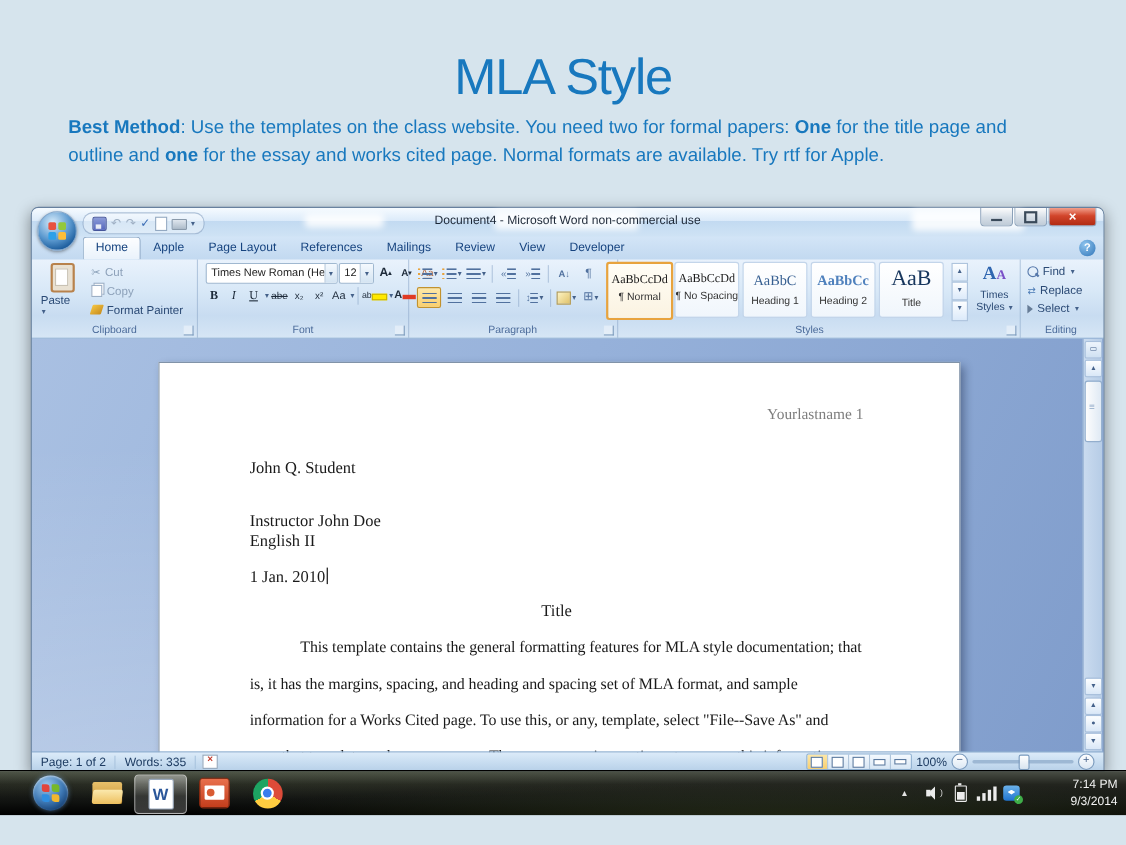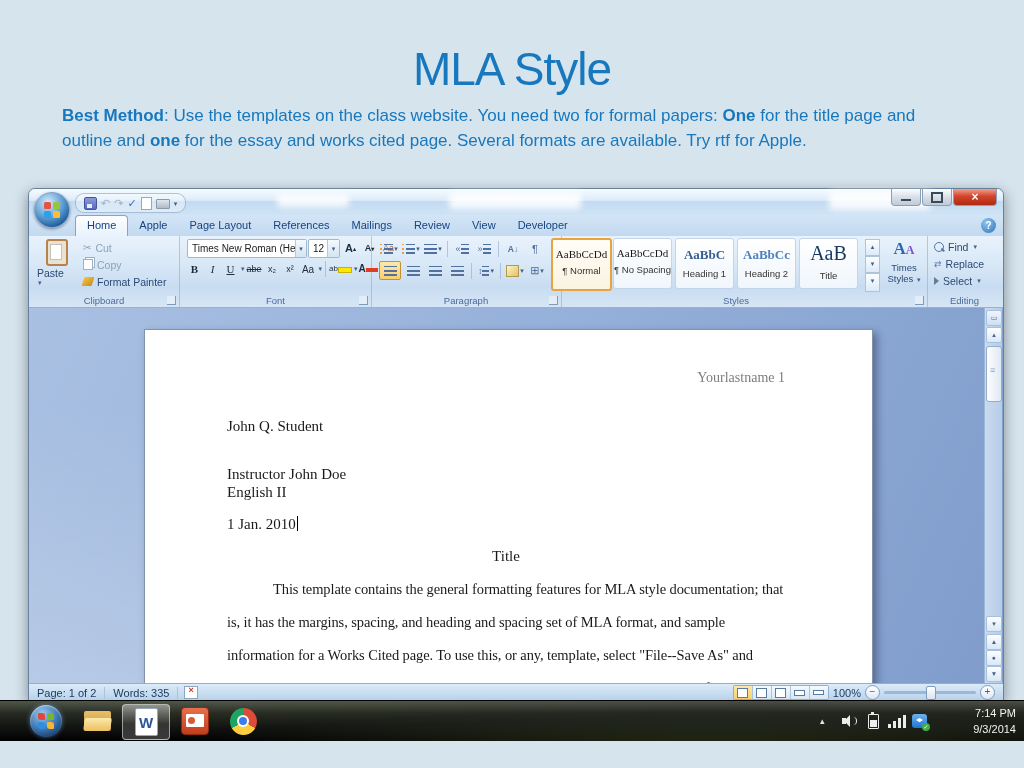--- a/index.html
+++ b/index.html
@@ -86,21 +86,21 @@
   .ic-pilcrow{font-size:11px;color:#51719e}
   .ic-spacing{font-size:9px;color:#51719e}
   .ic-shade{width:11px;height:10px;background:linear-gradient(135deg,#fdf3c2,#e0c26a);border:1px solid #b59a4e}
   .ic-border{font-size:11px;color:#51719e;line-height:11px}
   
   #g-styles{left:516px;width:382px}
   .thumb{position:absolute;top:2px;width:57px;height:49px;background:linear-gradient(#ffffff,#f0f6fc);border:1px solid #c3d5ea;border-radius:3px;text-align:center;overflow:hidden}
   .thumb.selected{border:2px solid #e8a33d;background:linear-gradient(#fffdf6,#fbf3e1)}
   .t-sample{font-family:"Liberation Serif",serif;font-size:11px;color:#1a1a1a;margin-top:8px;white-space:nowrap}
   .t-name{font-size:9.5px;color:#333;margin-top:5px;white-space:nowrap}
-  .t-h1{font-weight:bold;color:#365f91;font-size:13px}
+  .t-h1{font-weight:normal;color:#365f91;font-size:13px}
   .t-h2{font-weight:bold;color:#4f81bd;font-size:13px}
   .t-title{font-size:20px;color:#17365d;margin-top:3px}
   #styles-scroll{position:absolute;left:320px;top:3px;width:13px}
   #styles-scroll .sbtn{width:13px;height:15px;background:linear-gradient(#fdfeff,#dceafa);border:1px solid #aec4dd;font-size:7px;color:#44618a;text-align:center;line-height:14px}
   #change-styles{position:absolute;left:338px;top:2px;width:42px;text-align:center;font-size:9.5px;color:#2b4a75;line-height:11px}
   #change-styles .aa{font-family:"Liberation Serif",serif;font-weight:bold;line-height:22px}
   #change-styles .a1{font-size:17px;color:#2f66b0}
   #change-styles .a2{font-size:12px;color:#7b52c8}
   
   #g-editing{left:898px;width:75px}
@@ -179,28 +179,29 @@
   .ic-dropbox:before{content:"";position:absolute;left:4px;top:4px;width:7px;height:6px;background:#fff;clip-path:polygon(50% 0,100% 35%,50% 70%,0 35%)}
   .ic-dropbox:after{content:"✓";position:absolute;right:-3px;bottom:-3px;width:8px;height:8px;background:#3fae49;border-radius:50%;color:#fff;font-size:6px;line-height:8px;text-align:center}
   #tray-clock{position:absolute;right:8px;top:4px;text-align:right;color:#f2f2f2;font-size:11px;line-height:16px}
 </style>
 </head>
 <body>
 
 <div id="slide">
 
   <h1 id="slide-title">MLA Style</h1>
-  <p id="slide-body"><span style="font-weight: bold;">Best Method</span><span>: Use the templates on the class website. You need two for formal papers: </span><span style="font-weight: bold;">One</span><span> for the title page and outline and </span><span style="font-weight: bold;">one</span><span> for the essay and works cited page.  Several formats are available. Try rtf for Apple.</span></p>
+  <p id="slide-body"><span style="font-weight: bold;">Best Method</span><span>: Use the templates on the class website. You need two for formal papers: </span><span style="font-weight: bold;">One</span><span> for the title page and outline and </span><span style="font-weight: bold;">one</span><span> for the essay and works cited page.  Normal formats are available. Try rtf for Apple.</span></p>
 
   <div id="win">
 
     <div id="titlebar">
       <div class="blurpatch" style="left:248px;top:5px;width:72px;height:13px"></div>
       <div class="blurpatch" style="left:420px;top:3px;width:132px;height:17px"></div>
       <div class="blurpatch" style="left:800px;top:2px;width:102px;height:19px"></div>
+      <div id="tb-title">Document4 - Microsoft Word non-commercial use</div>
       <div id="qat">
         <span class="ic-save"></span>
         <span class="qat-glyph qat-dim">↶</span>
         <span class="qat-glyph qat-dim">↷</span>
         <span class="qat-glyph" style="color:#3c6db5">✓</span>
         <span class="ic-newdoc"></span>
         <span class="ic-print"></span>
         <span class="qat-glyph" style="font-size:7px">▾</span>
       </div>
       <div id="winbtns">

